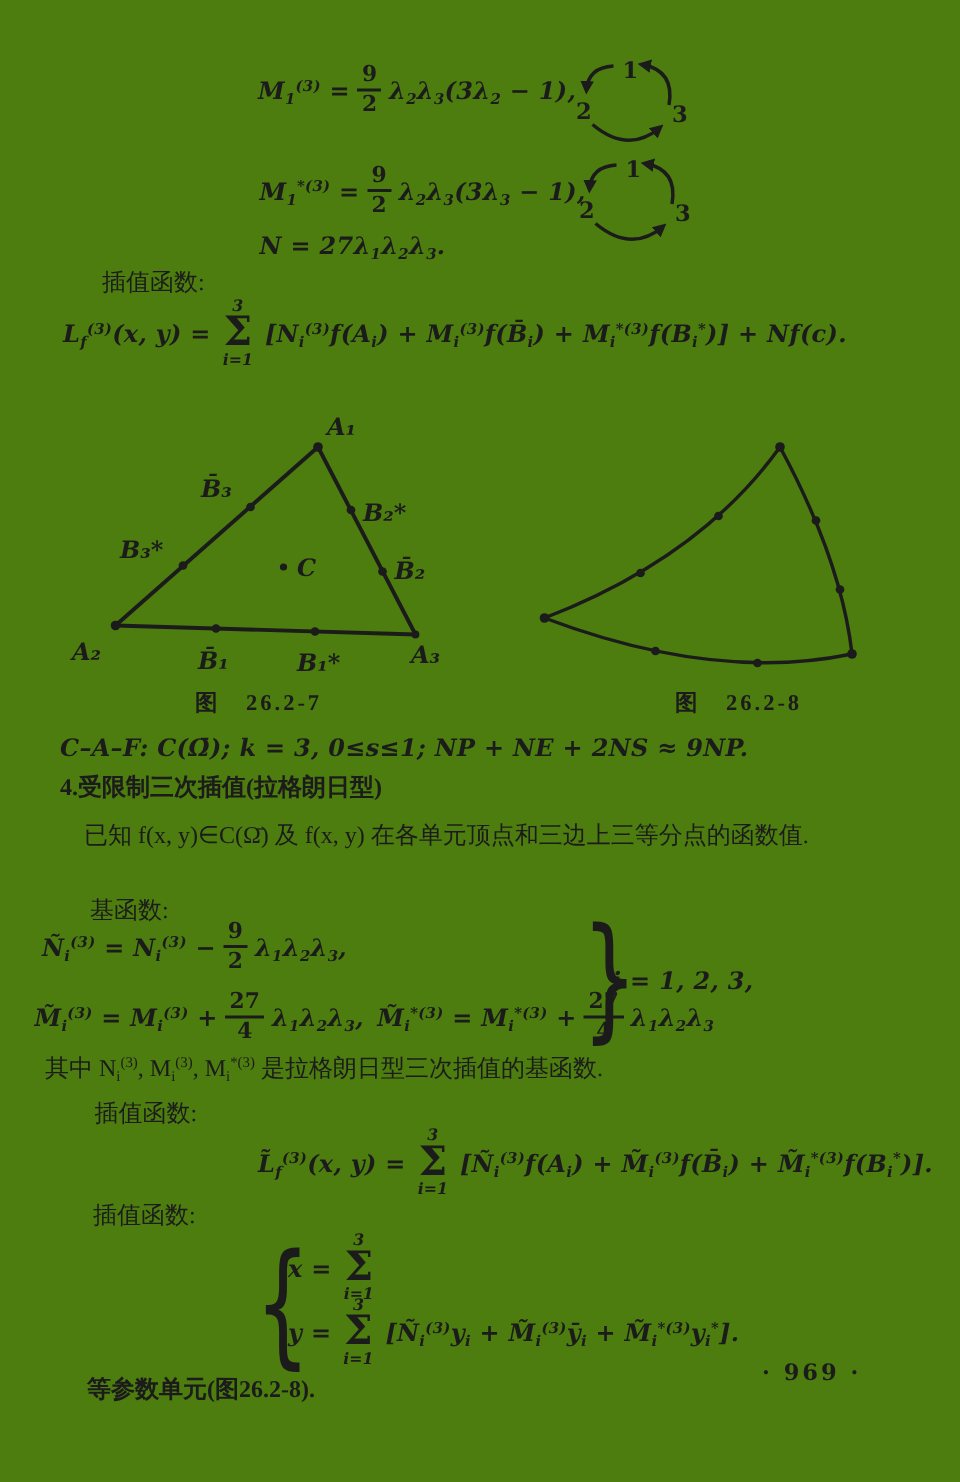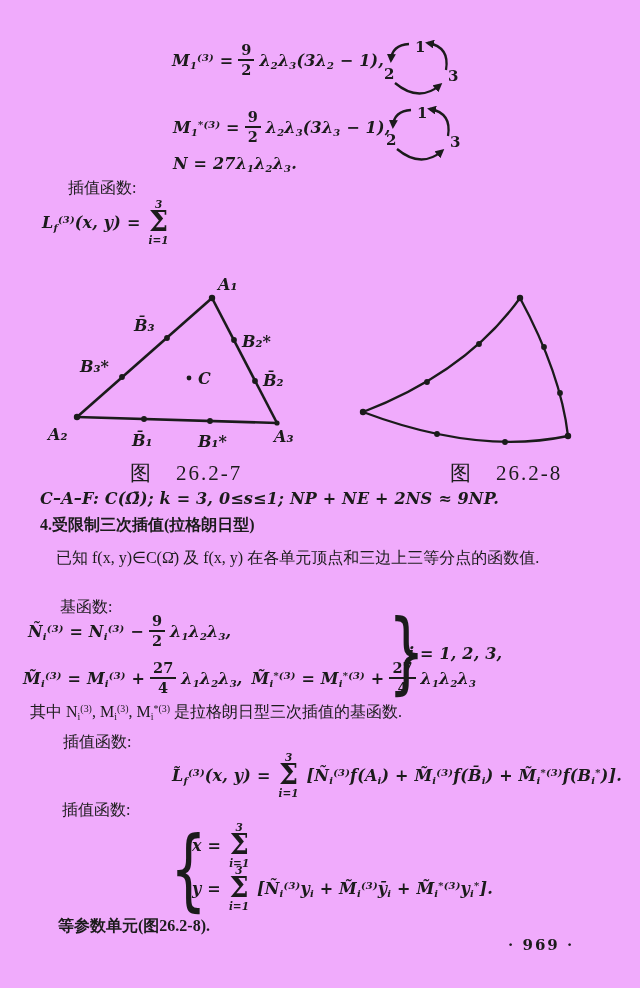--- a/index.html
+++ b/index.html
@@ -1,36 +1,36 @@
 <!DOCTYPE html>
 <html><head>
 <meta charset="utf-8">
 <style>
   html,body{margin:0;padding:0;background:#e8e8e4;}
-  .page{position:relative;width:640px;height:988px;background:#f0abfc;color:#1b1b1b;
+  .page{position:relative;width:640px;height:988px;background:#4d7c0f;color:#1b1b1b;
         font-family:"Liberation Serif",serif;overflow:hidden;margin:0 auto;}
   .abs{position:absolute;}
   .math{font-family:"DejaVu Serif",serif;font-style:italic;font-weight:600;
         font-size:16px;white-space:nowrap;letter-spacing:.2px;}
   sub,sup{font-size:62%;line-height:0;}
   sub{vertical-align:-0.35em;}
   sup{vertical-align:0.55em;}
   .frow{display:flex;align-items:center;gap:5px;height:44px;}
   .sumrow{height:54px;}
   .frac{display:inline-flex;flex-direction:column;align-items:center;
         font-family:"DejaVu Serif",serif;font-style:normal;font-weight:700;
         font-size:14.5px;line-height:1.25;}
   .frac .fn{border-bottom:2px solid #1b1b1b;padding:0 3px;}
   .sum{display:inline-flex;flex-direction:column;align-items:center;line-height:1;margin:0 3px;}
   .sum .st,.sum .sb{font-family:"DejaVu Serif",serif;font-size:10.5px;font-weight:600;font-style:italic;}
   .sum .sg{font-family:"DejaVu Serif",serif;font-size:27px;font-weight:700;font-style:normal;line-height:.95;}
   .cjk{font-size:16px;white-space:nowrap;}
   .cjk-bold{font-weight:700;}
   .para{width:620px;line-height:29px;text-indent:44px;font-size:16px;white-space:normal;}
-  .caption{font-weight:400;font-size:21px;letter-spacing:2px;white-space:nowrap;}
+  .caption{font-weight:700;font-size:15px;letter-spacing:2px;white-space:nowrap;}
   .pagenum{font-family:"DejaVu Serif",serif;font-weight:700;font-size:15px;letter-spacing:2px;}
   .bracebox{display:flex;align-items:center;}
   .bigbrace{font-family:"DejaVu Sans",sans-serif;font-weight:400;font-size:58px;
             line-height:1;transform:scaleY(1.55);transform-origin:center;}
   .fig text{font-family:"DejaVu Serif",serif;font-style:italic;font-weight:700;font-size:16px;fill:#1b1b1b;}
   .cyc text{font-family:"DejaVu Serif",serif;font-weight:700;font-size:15px;font-style:normal;fill:#1b1b1b;}
 </style>
 </head>
 <body>
 
@@ -90,20 +90,21 @@
 
   <div class="abs cjk" style="left:68px;top:178px;">插值函数:</div>
 
   <div class="abs frow sumrow" style="left:42px;top:195px;">
     <span class="math">L<sub>f</sub><sup>(3)</sup>(x, y) =</span>
     <span class="sum">
       <span class="st">3</span>
       <span class="sg">Σ</span>
       <span class="sb">i=1</span>
     </span>
+    <span class="math">[N<sub>i</sub><sup>(3)</sup>f(A<sub>i</sub>) + M<sub>i</sub><sup>(3)</sup>f(B̄<sub>i</sub>) + M<sub>i</sub><sup>*(3)</sup>f(B<sub>i</sub><sup>*</sup>)] + Nf(c).</span>
   </div>
 
   <svg class="abs fig" style="left:30px;top:270px;" width="300" height="190" viewBox="0 0 300 190">
     <g stroke="#1b1b1b" stroke-width="2.6">
       <line x1="47" y1="147" x2="182" y2="28"></line>
       <line x1="182" y1="28" x2="247" y2="153"></line>
       <line x1="47" y1="147" x2="247" y2="153"></line>
     </g>
     <g fill="#1b1b1b">
       <circle cx="182" cy="28" r="3.2"></circle>
@@ -222,15 +223,15 @@
     <span class="sum">
       <span class="st">3</span>
       <span class="sg">Σ</span>
       <span class="sb">i=1</span>
     </span>
     <span class="math">[Ñ<sub>i</sub><sup>(3)</sup>y<sub>i</sub> + M̃<sub>i</sub><sup>(3)</sup>ȳ<sub>i</sub> + M̃<sub>i</sub><sup>*(3)</sup>y<sub>i</sub><sup>*</sup>].</span>
   </div>
 
   <div class="abs cjk cjk-bold" style="left:58px;top:916px;">等参数单元(图26.2-8).</div>
 
-  <div class="abs pagenum" style="left:508px;top:936px;">· 969 ·</div>
+  <div class="abs pagenum" style="left:508px;top:906px;">· 969 ·</div>
 
 </div>
 
 </body></html>

